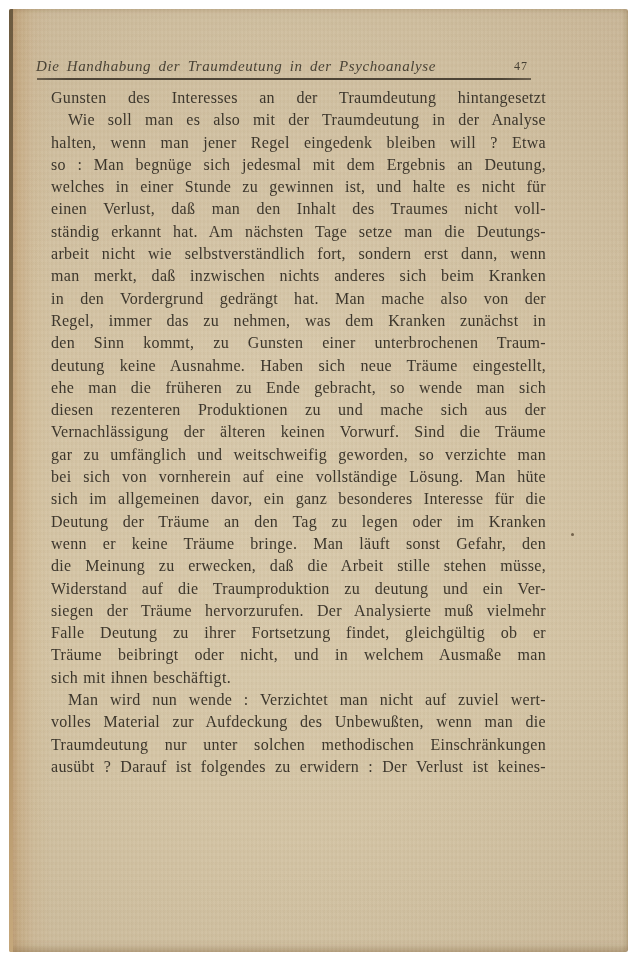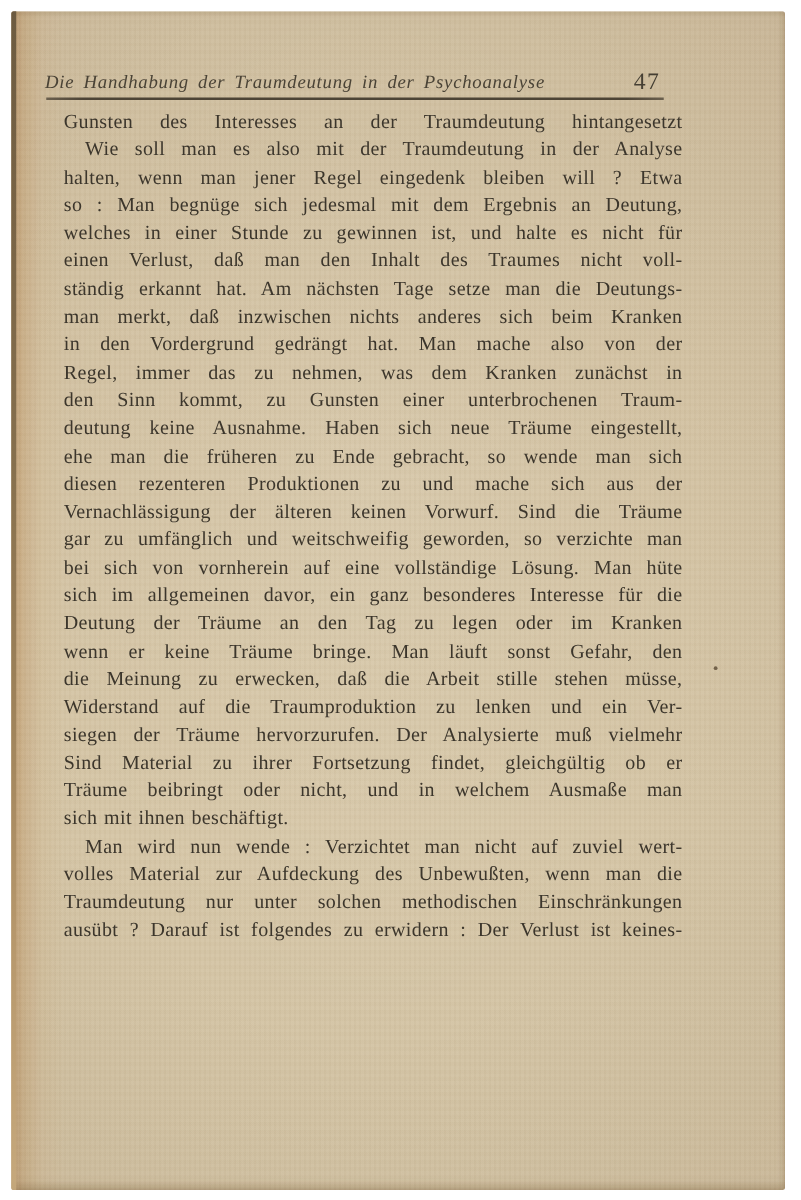--- a/index.html
+++ b/index.html
@@ -48,21 +48,21 @@
     font-style: italic;
     font-size: 15px;
     letter-spacing: 0.6px;
     word-spacing: 3px;
     color: #4a4336;
   }
   .page-number {
     position: absolute;
     right: 3px; top: 0;
     font-style: normal;
-    font-size: 19px;
+    font-size: 12px;
     letter-spacing: 1px;
     color: #453f33;
   }
   .header-rule {
     position: absolute;
     left: 28px; top: 69px;
     width: 494px; height: 1.5px;
     background: linear-gradient(90deg, rgba(74,65,52,0.75), #4d4436 6%, #4d4436 94%, rgba(74,65,52,0.75));
   }
   .body-text {
@@ -110,37 +110,38 @@
     <div class="para">
       <div class="line">Gunsten des Interesses an der Traumdeutung hintangesetzt</div>
     </div>
     <div class="para">
       <div class="line indent">Wie soll man es also mit der Traumdeutung in der Analyse</div>
       <div class="line">halten, wenn man jener Regel eingedenk bleiben will ? Etwa</div>
       <div class="line">so : Man begnüge sich jedesmal mit dem Ergebnis an Deutung,</div>
       <div class="line">welches in einer Stunde zu gewinnen ist, und halte es nicht für</div>
       <div class="line">einen Verlust, daß man den Inhalt des Traumes nicht voll-</div>
       <div class="line">ständig erkannt hat. Am nächsten Tage setze man die Deutungs-</div>
+      <div class="line">arbeit nicht wie selbstverständlich fort, sondern erst dann, wenn</div>
       <div class="line">man merkt, daß inzwischen nichts anderes sich beim Kranken</div>
       <div class="line">in den Vordergrund gedrängt hat. Man mache also von der</div>
       <div class="line">Regel, immer das zu nehmen, was dem Kranken zunächst in</div>
       <div class="line">den Sinn kommt, zu Gunsten einer unterbrochenen Traum-</div>
       <div class="line">deutung keine Ausnahme. Haben sich neue Träume eingestellt,</div>
       <div class="line">ehe man die früheren zu Ende gebracht, so wende man sich</div>
       <div class="line">diesen rezenteren Produktionen zu und mache sich aus der</div>
       <div class="line">Vernachlässigung der älteren keinen Vorwurf. Sind die Träume</div>
       <div class="line">gar zu umfänglich und weitschweifig geworden, so verzichte man</div>
       <div class="line">bei sich von vornherein auf eine vollständige Lösung. Man hüte</div>
       <div class="line">sich im allgemeinen davor, ein ganz besonderes Interesse für die</div>
       <div class="line">Deutung der Träume an den Tag zu legen oder im Kranken</div>
       <div class="line">wenn er keine Träume bringe. Man läuft sonst Gefahr, den</div>
       <div class="line">die Meinung zu erwecken, daß die Arbeit stille stehen müsse,</div>
-      <div class="line">Widerstand auf die Traumproduktion zu lenken und ein Ver-</div>
+      <div class="line">Widerstand auf die Traumproduktion zu deutung und ein Ver-</div>
       <div class="line">siegen der Träume hervorzurufen. Der Analysierte muß vielmehr</div>
-      <div class="line">Sind Material zu ihrer Fortsetzung findet, gleichgültig ob er</div>
+      <div class="line">Falle Deutung zu ihrer Fortsetzung findet, gleichgültig ob er</div>
       <div class="line">Träume beibringt oder nicht, und in welchem Ausmaße man</div>
       <div class="line end">sich mit ihnen beschäftigt.</div>
     </div>
     <div class="para">
       <div class="line indent">Man wird nun wende : Verzichtet man nicht auf zuviel wert-</div>
       <div class="line">volles Material zur Aufdeckung des Unbewußten, wenn man die</div>
       <div class="line">Traumdeutung nur unter solchen methodischen Einschränkungen</div>
       <div class="line">ausübt ? Darauf ist folgendes zu erwidern : Der Verlust ist keines-</div>
     </div>
   </div>

